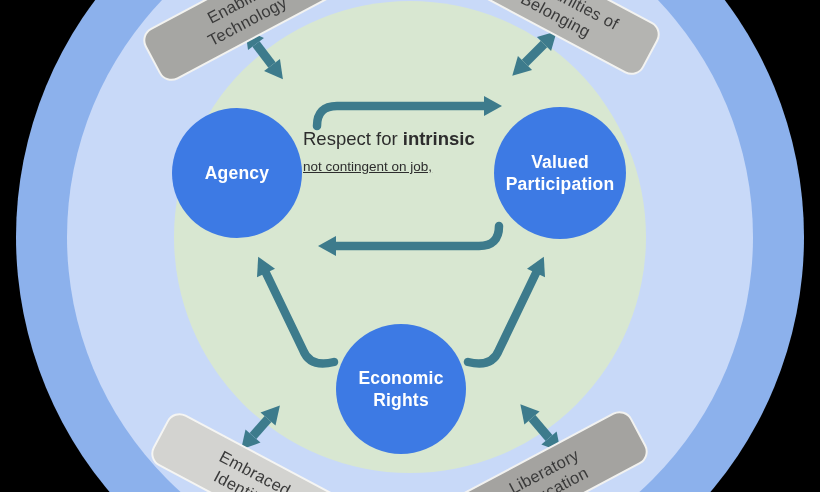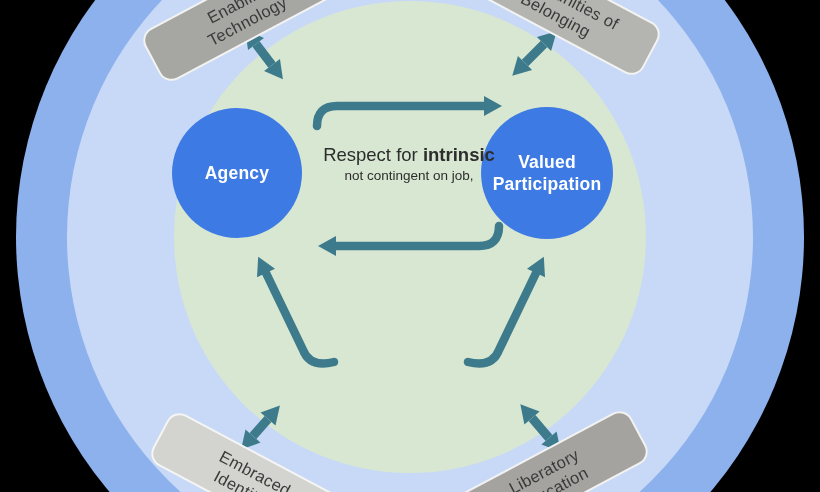--- a/index.html
+++ b/index.html
@@ -15,29 +15,29 @@
   .arrows{position:absolute;left:0;top:0;width:820px;height:492px;pointer-events:none;}
   .arrows path.shaft{fill:none;stroke:var(--c-arrow,#3d7b8c);stroke-width:8.5px;stroke-linecap:round;}
   .arrows line.link{stroke:var(--c-arrow,#3d7b8c);stroke-width:9px;}
   .node{
     position:absolute;border-radius:50%;background:var(--c-node_fill,#3d7ae4);
     display:flex;align-items:center;justify-content:center;text-align:center;
     color:var(--c-node_text,#fff);font-weight:700;font-size:17.5px;line-height:22px;
     letter-spacing:0.2px;
   }
   .node-agency{left:172px;top:108px;width:130px;height:130px;}
-  .node-vp{left:481px;top:107px;width:132px;height:132px;padding:0 10px;box-sizing:border-box;}
+  .node-vp{left:494px;top:107px;width:132px;height:132px;padding:0 10px;box-sizing:border-box;}
   .node-er{left:336px;top:324px;width:130px;height:130px;padding:0 20px;box-sizing:border-box;}
   .center-message{
-    position:absolute;left:303px;top:144px;width:212px;text-align:center;
+    position:absolute;left:303px;top:128px;width:212px;
     color:var(--c-center_text,#2d2d2d);
   }
   .cm-big{font-size:18.5px;line-height:22px;font-weight:500;}
   .cm-bold{font-weight:700;}
-  .cm-small{font-size:13.5px;line-height:17px;font-weight:500;margin-top:1px;}
+  .cm-small{font-size:13.5px;line-height:17px;font-weight:500;margin-top:8px;text-decoration:underline;}
   .outer-label{
     position:absolute;width:205px;height:58px;box-sizing:border-box;
     border:2px solid rgba(247,247,244,0.95);border-radius:14px;
     display:flex;flex-direction:column;align-items:center;justify-content:center;
     font-size:16.5px;font-weight:500;line-height:20px;letter-spacing:0.3px;
     color:var(--c-label_text,#3a3a3a);text-align:center;
   }
   .ol-tl{left:139.5px;top:-17px;background:var(--c-label_fill_tl,#a6a6a3);transform:rotate(-28deg);}
   .ol-tr{left:457.5px;top:-23px;background:var(--c-label_fill_tr,#b4b4b1);transform:rotate(28deg);}
   .ol-bl{left:147.5px;top:453px;background:var(--c-label_fill_bl,#d3d3d0);transform:rotate(28deg);}
@@ -67,20 +67,23 @@
     <line class="link" x1="268" y1="419" x2="253" y2="436" marker-start="url(#ah)" marker-end="url(#ah)"></line>
     <line class="link" x1="532" y1="418" x2="549" y2="438" marker-start="url(#ah)" marker-end="url(#ah)"></line>
   </svg>
 
   <div class="node node-agency">
     <span>Agency</span>
   </div>
   <div class="node node-vp">
     <span>Valued Participation</span>
   </div>
+  <div class="node node-er">
+    <span>Economic Rights</span>
+  </div>
 
   <div class="center-message">
     <div class="cm-big"><span>Respect for </span><span class="cm-bold">intrinsic</span></div>
     <div class="cm-small">not contingent on job,</div>
   </div>
 
   <div class="outer-label ol-tl">
     <span>Enabling</span>
     <span>Technology</span>
   </div>

